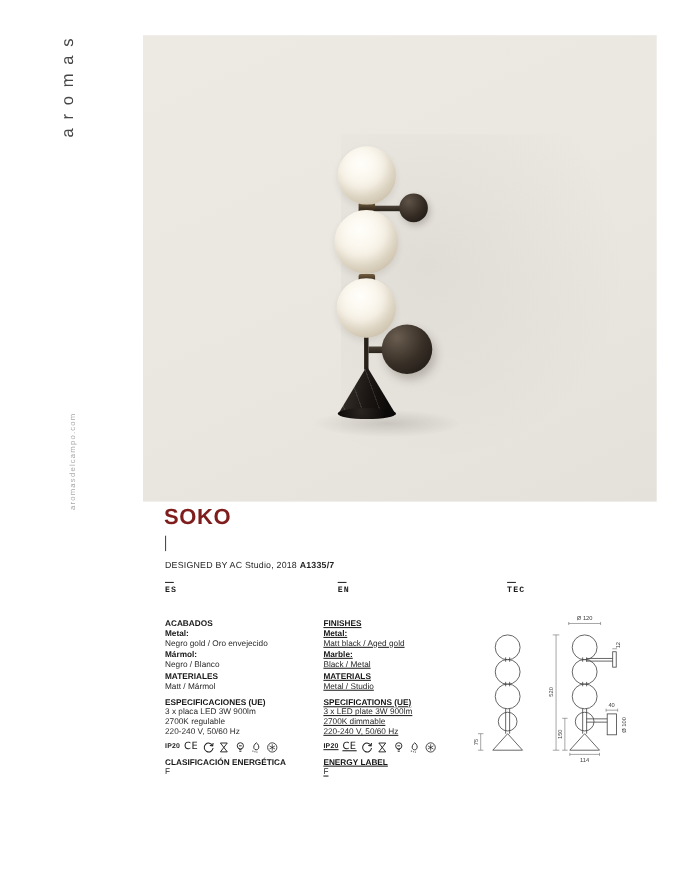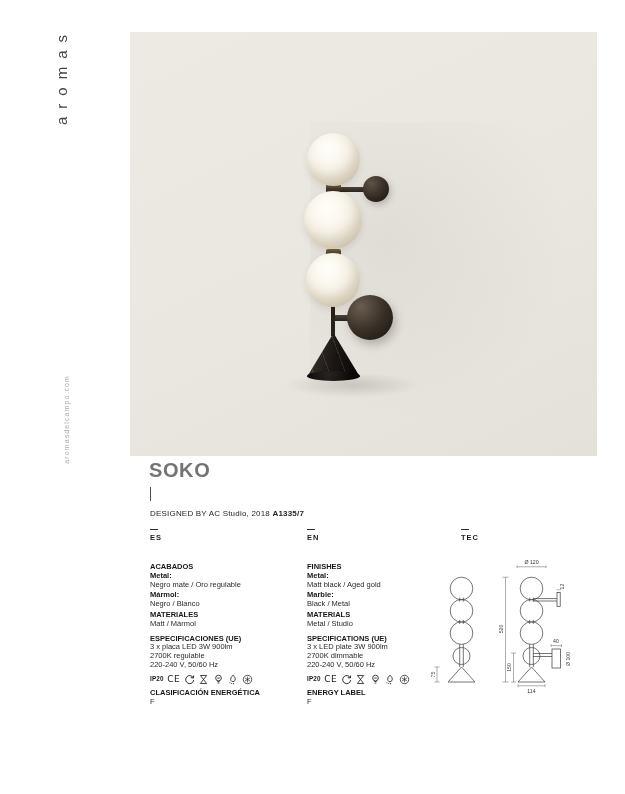--- a/index.html
+++ b/index.html
@@ -53,34 +53,34 @@
       repeating-linear-gradient(70deg, rgba(255,255,255,0) 0 7px, rgba(255,255,255,.10) 7px 8px, rgba(255,255,255,0) 8px 15px),
       linear-gradient(100deg,#3e3731 0%, #1a1512 55%, #070605 100%);
   }
   .cone-base { left:177px; top:339px; width:53px; height:10px; border-radius:50%;
     background:radial-gradient(circle at 40% 30%, #2a2420, #0b0908 70%); }
   .floor-shadow { left:152px; top:340px; width:140px; height:26px; border-radius:50%;
     background:radial-gradient(ellipse, rgba(50,42,33,.16), transparent 68%); }
 
   
   .product-name { position:absolute; left:149px; top:459px; font-size:20px; font-weight:700;
-    letter-spacing:.6px; color:#737373; }
+    letter-spacing:.6px; color:#7f1d1d; }
   .title-tick { position:absolute; left:150px; top:487px; width:1px; height:14px; background:#4d4d4d; }
   .designed-line { position:absolute; left:150px; top:509px; font-size:8px; color:#1f1f1f; letter-spacing:.2px; }
   .designed-line b { font-weight:700; }
 
   
   .col-header { position:absolute; top:529px; }
   .col-header .dash { width:8px; height:1.2px; background:#2e2e2e; margin-bottom:3px; }
-  .col-header .lbl { font-size:7.5px; font-weight:700; letter-spacing:1px; color:#1d1d1d; }
+  .col-header .lbl { font-size:7.5px; font-weight:700; letter-spacing:1px; color:#1d1d1d;font-family:Liberation Mono, monospace; }
   .hdr-es { left:150px; } .hdr-en { left:307px;text-align:center; } .hdr-tec { left:461px; }
 
   
   .spec-col { position:absolute; top:563px; width:152px; font-size:7.5px; line-height:8.8px; color:#2a2a2a; }
-  .col-es { left:150px; } .col-en { left:307px; }
+  .col-es { left:150px; } .col-en { left:294px;text-decoration:underline; }
   .spec-col .b { font-weight:700; color:#161616; }
   .mt1 { margin-top:1.5px; } .mt4 { margin-top:3px; } .mt5 { margin-top:5.5px; }
   .icon-row { display:flex; align-items:center; gap:3.5px; margin-top:4px; height:12px; }
   .icon-row .ip { font-size:6.3px; font-weight:700; letter-spacing:.2px; color:#171717; }
   .icon-row .ce { font-size:9px; font-weight:400; letter-spacing:.5px; color:#171717; font-family:"DejaVu Sans",sans-serif; }
   .icon-row svg { display:block; }
 
   
   .tec-svg { position:absolute; left:425px; top:555px; }
   .tec-svg .obj { fill:none; stroke:#474747; stroke-width:.75; }
@@ -128,21 +128,21 @@
     <div class="lbl">EN</div>
   </div>
   <div class="col-header hdr-tec">
     <div class="dash"></div>
     <div class="lbl">TEC</div>
   </div>
 
   <div class="spec-col col-es">
     <div class="b">ACABADOS</div>
     <div class="b">Metal:</div>
-    <div>Negro mate / Oro regulable</div>
+    <div>Negro gold / Oro envejecido</div>
     <div class="b mt1">Mármol:</div>
     <div>Negro / Blanco</div>
     <div class="b mt4">MATERIALES</div>
     <div>Matt / Mármol</div>
     <div class="b mt5">ESPECIFICACIONES (UE)</div>
     <div>3 x placa LED 3W 900lm</div>
     <div>2700K regulable</div>
     <div>220-240 V, 50/60 Hz</div>
     <div class="icon-row">
       <span class="ip">IP20</span>

